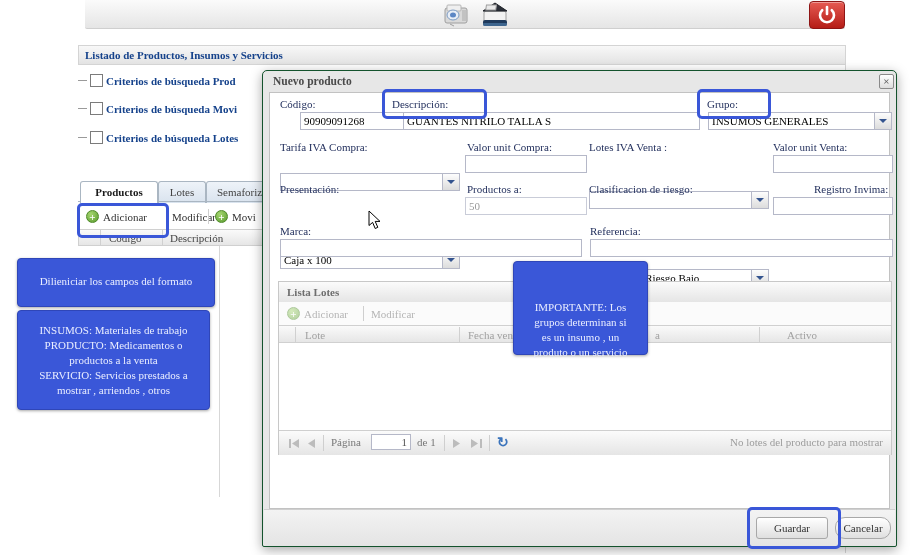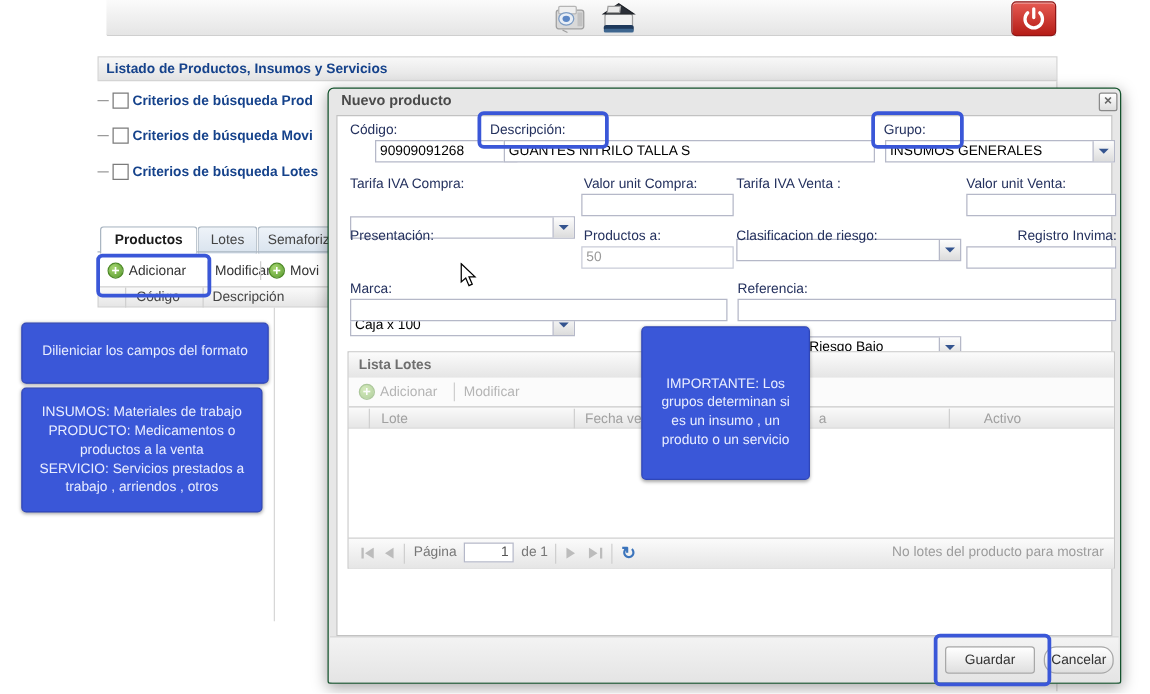--- a/index.html
+++ b/index.html
@@ -1,17 +1,17 @@
 <!DOCTYPE html>
 <html><head>
 <meta charset="utf-8">
 <style>
   html,body{margin:0;padding:0;background:#fff;}
   #stage{position:relative;width:920px;height:555px;overflow:hidden;background:#fff;
-         font-family:Liberation Sans, sans-serif;font-size:11px;color:#333;}
+         font-family:Liberation Serif, serif;font-size:11px;color:#333;}
   .abs{position:absolute;}
   .grad{background:linear-gradient(#fbfbfb,#e5e5e5);}
   .bar{background:linear-gradient(#f8f8f8,#e3e3e3);border:1px solid #d4d4d4;}
   .blue-bold{color:#15428b;font-weight:bold;}
   .checkbox{width:11px;height:11px;background:#fff;border:1px solid #7b7b7b;display:inline-block;}
   .dash{height:1px;background:#9a9a9a;}
   .tab{border:1px solid #aab6c2;border-bottom:none;border-radius:3px 3px 0 0;
        background:linear-gradient(#eef3f9,#d9e3ee);text-align:center;line-height:20px;color:#444;}
   .tab.active{background:#fff;font-weight:bold;color:#1a1a1a;z-index:3;}
   .tabline{height:1px;background:#aab6c2;}
@@ -124,21 +124,21 @@
   <div class="abs vline" style="left:219px;top:246px;height:251px;"></div>
 
   <div class="abs note" style="left:17px;top:258px;width:196px;height:47px;">
     <div class="abs" style="left:0;top:16px;width:100%;">Dilieniciar los campos del formato</div>
   </div>
   <div class="abs note" style="left:17px;top:310px;width:193px;height:100px;padding-top:12px;box-sizing:border-box;line-height:15px;">
     <div>INSUMOS: Materiales de trabajo</div>
     <div>PRODUCTO: Medicamentos o</div>
     <div>productos a la venta</div>
     <div>SERVICIO: Servicios prestados a</div>
-    <div>trabajo , arriendos , otros</div>
+    <div>mostrar , arriendos , otros</div>
   </div>
 
   <div id="modal" class="abs">
     <span class="abs" style="left:10px;top:4px;font-weight:bold;color:#4a4a4a;font-size:11.5px;">Nuevo producto</span>
     <span class="abs" style="left:616px;top:3px;width:15px;height:15px;border:1px solid #8a8a8a;border-radius:2px;
                  background:linear-gradient(#fff,#ddd);text-align:center;line-height:13px;color:#666;font-weight:bold;box-sizing:border-box;">×</span>
 
     <div id="modal-body" class="abs">
 
       <span class="abs flabel" style="left:10px;top:5px;">Código:</span>
@@ -159,21 +159,21 @@
 
       <span class="abs flabel" style="left:10px;top:48px;">Tarifa IVA Compra:</span>
       <div class="abs combo" style="left:10px;top:62px;width:180px;">
         <input class="input" readonly="" value="" style="">
         <span class="trigger"></span>
       </div>
       <span class="abs flabel" style="left:197px;top:48px;">Valor unit Compra:</span>
       <span class="abs" style="left:195px;top:62px;width:122px;">
         <input class="input" readonly="" value="" style="">
       </span>
-      <span class="abs flabel" style="left:319px;top:48px;">Tarifa IVA Venta :</span>
+      <span class="abs flabel" style="left:319px;top:48px;">Lotes IVA Venta :</span>
       <div class="abs combo" style="left:319px;top:62px;width:180px;">
         <input class="input" readonly="" value="" style="">
         <span class="trigger"></span>
       </div>
       <span class="abs flabel" style="left:503px;top:48px;">Valor unit Venta:</span>
       <span class="abs" style="left:503px;top:62px;width:120px;">
         <input class="input" readonly="" value="" style="">
       </span>
 
       <span class="abs flabel" style="left:10px;top:90px;">Presentación:</span>
@@ -261,21 +261,21 @@
       </div>
     </div>
 
     <div class="abs" style="left:1px;top:438px;width:631px;height:36px;background:linear-gradient(#f3f3f3,#e4e4e4);border-top:1px solid #cfcfcf;border-radius:0 0 2px 2px;">
       <span class="abs btn" style="left:492px;top:7px;width:72px;height:22px;">Guardar</span>
       <span class="abs btn" style="left:571px;top:7px;width:56px;height:22px;border-radius:10px;">Cancelar</span>
     </div>
     <div class="abs outline" style="left:484px;top:436px;width:88px;height:36px;"></div>
   </div>
 
-  <div class="abs note" style="left:513px;top:261px;width:135px;height:123px;padding-top:38px;box-sizing:border-box;line-height:15px;">
+  <div class="abs note" style="left:513px;top:261px;width:135px;height:94px;padding-top:38px;box-sizing:border-box;line-height:15px;">
     <div>IMPORTANTE: Los</div>
     <div>grupos determinan si</div>
     <div>es un insumo , un</div>
     <div>produto o un servicio</div>
   </div>
 
   <span class="abs" style="left:368px;top:210px;z-index:40;">
     <svg width="14" height="20" viewBox="0 0 14 20">
       <polygon points="1,1 1,15.5 4.6,12.4 7.2,18.5 9.8,17.3 7.2,11.4 12,11.4" fill="#fff" stroke="#000" stroke-width="1"></polygon>
     </svg>

